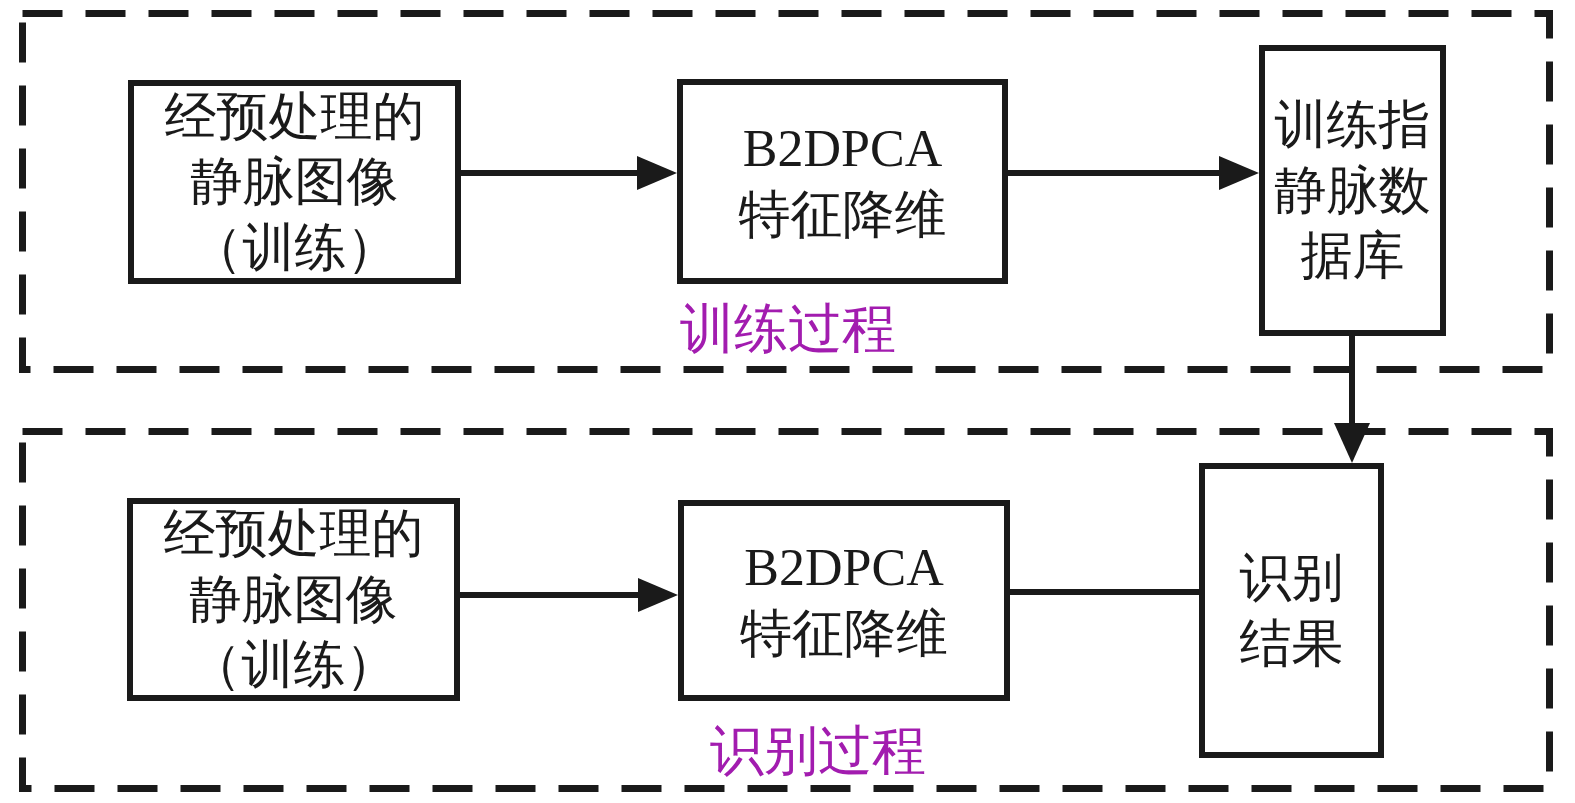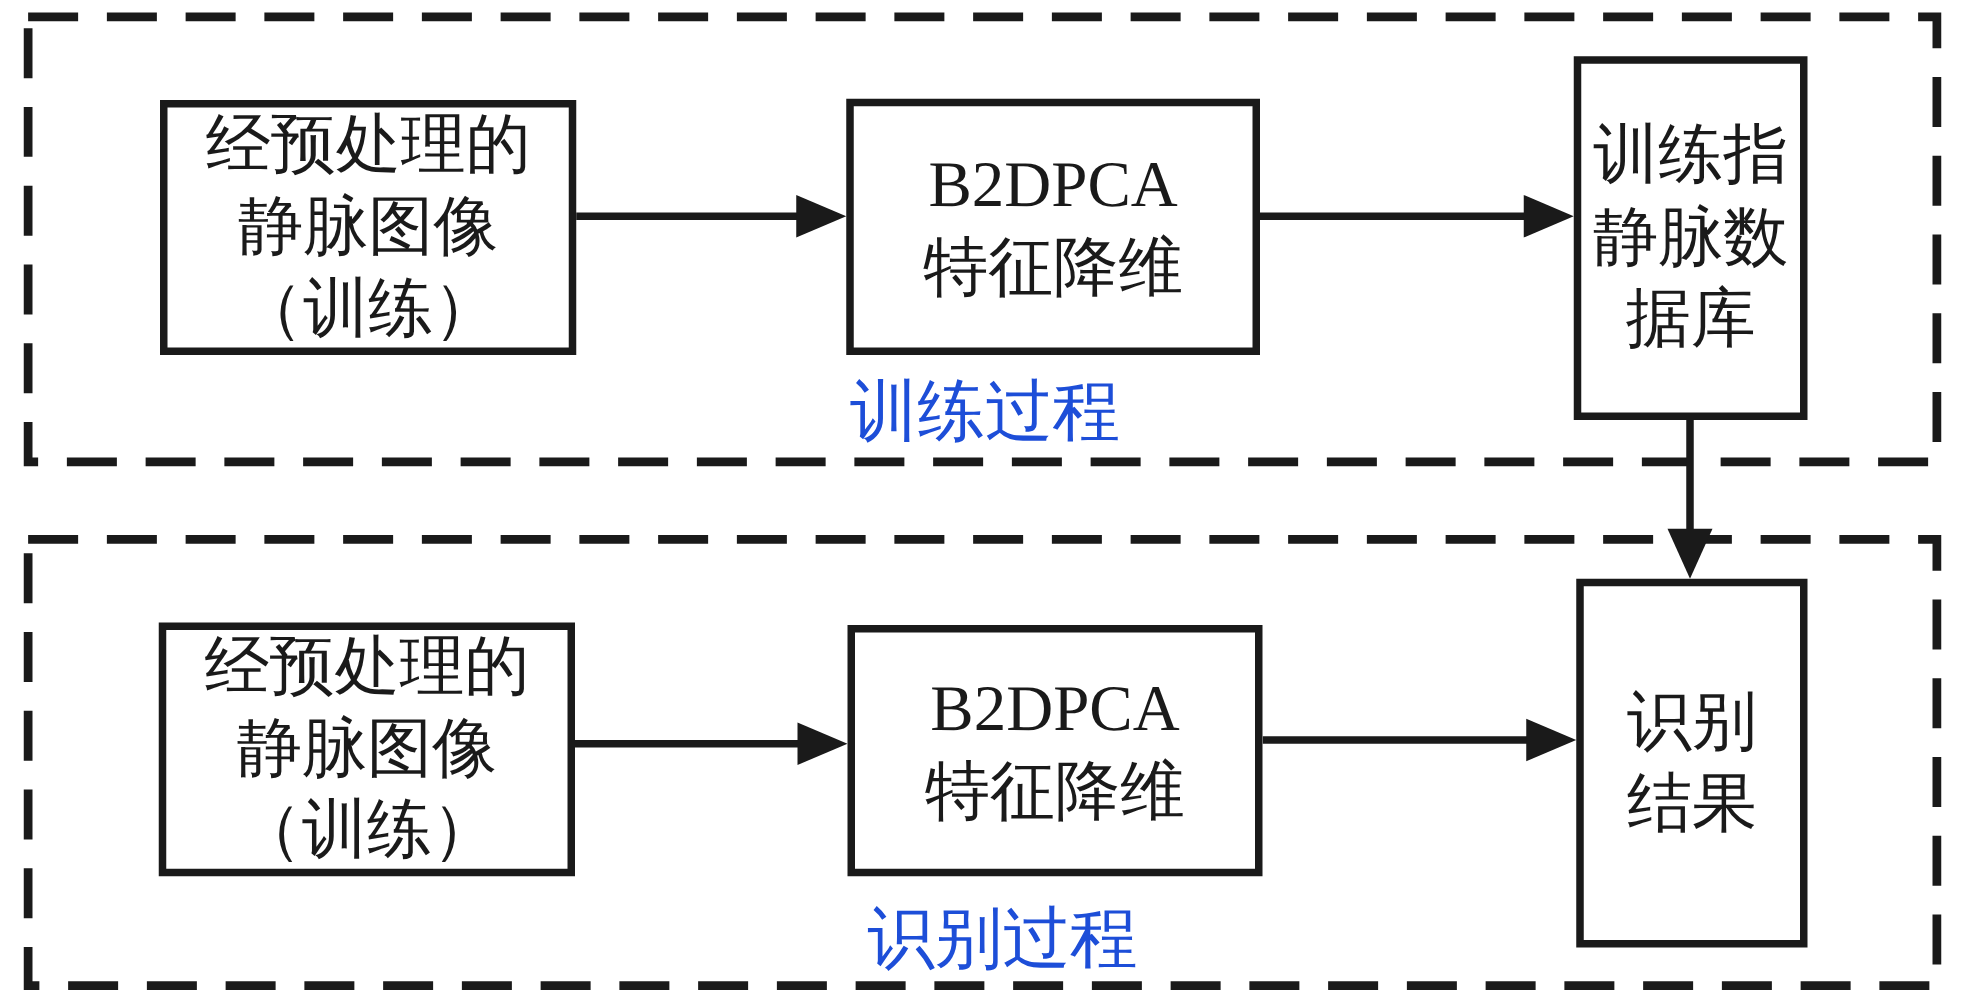--- a/index.html
+++ b/index.html
@@ -53,21 +53,21 @@
     font-size: 52px;
     line-height: 1.26;
     color: #1a1a1a;
   }
   .section-label {
     position: absolute;
     width: 380px;
     text-align: center;
     font-size: 54px;
     line-height: 1.1;
-    color: #1d4ed8;
+    color: #a21caf;
   }
 </style>
 </head>
 <body>
 
 <div class="canvas">
 
   <svg class="connector-layer" width="1575" height="803" viewBox="0 0 1575 803">
 
     <rect class="dashed-rect" x="22.5" y="13.5" width="1527" height="356"></rect>
@@ -122,20 +122,20 @@
     <div class="node-text">经预处理的
 静脉图像
 （训练）</div>
   </div>
 
   <div class="node" style="left:678px; top:500px; width:332px; height:201px;">
     <div class="node-text">B2DPCA
 特征降维</div>
   </div>
 
-  <div class="node" style="left:1261px; top:463px; width:185px; height:295px;">
+  <div class="node" style="left:1199px; top:463px; width:185px; height:295px;">
     <div class="node-text">识别
 结果</div>
   </div>
 
-  <div class="section-label" style="left:612px; top:722px;">识别过程</div>
+  <div class="section-label" style="left:628px; top:722px;">识别过程</div>
 
 </div>
 
 </body></html>

